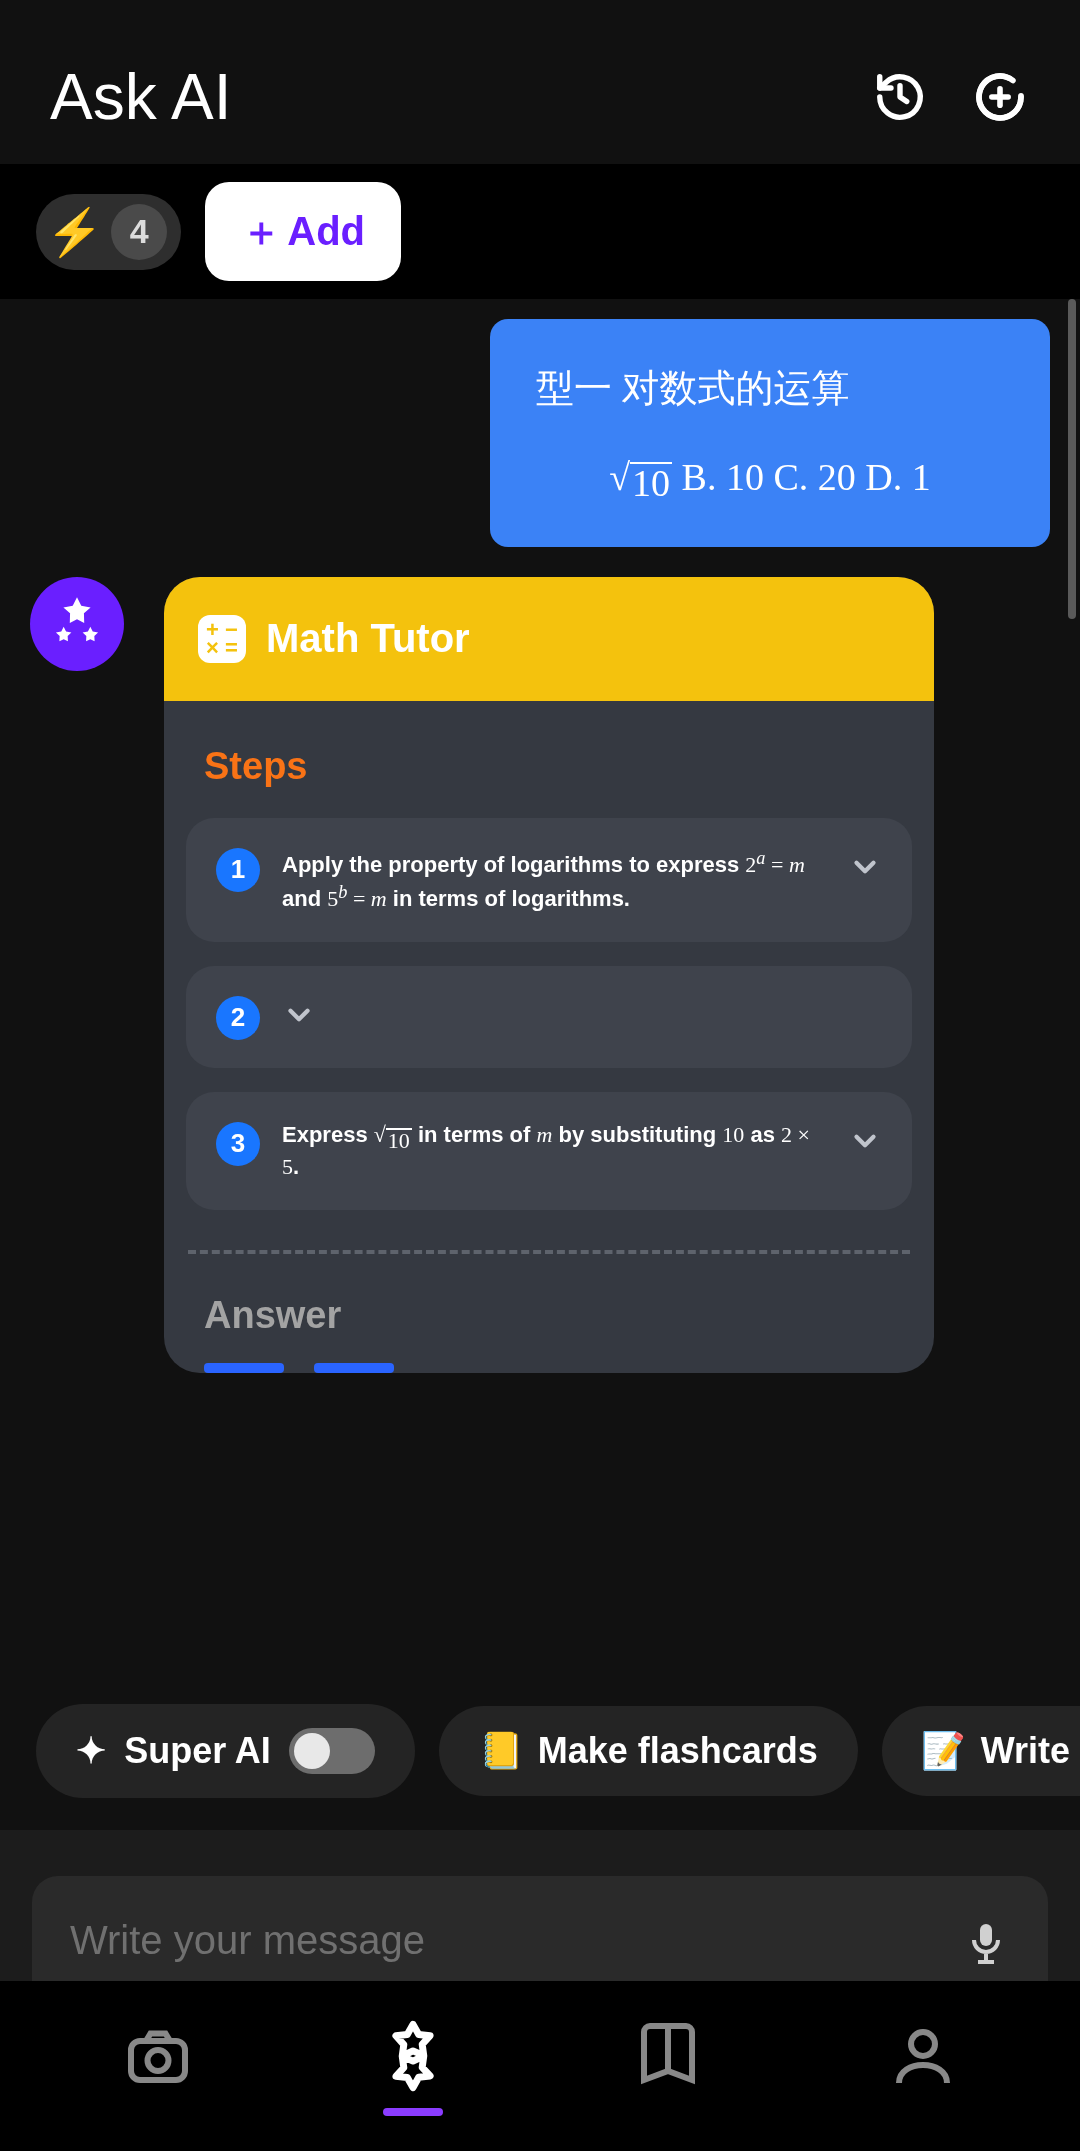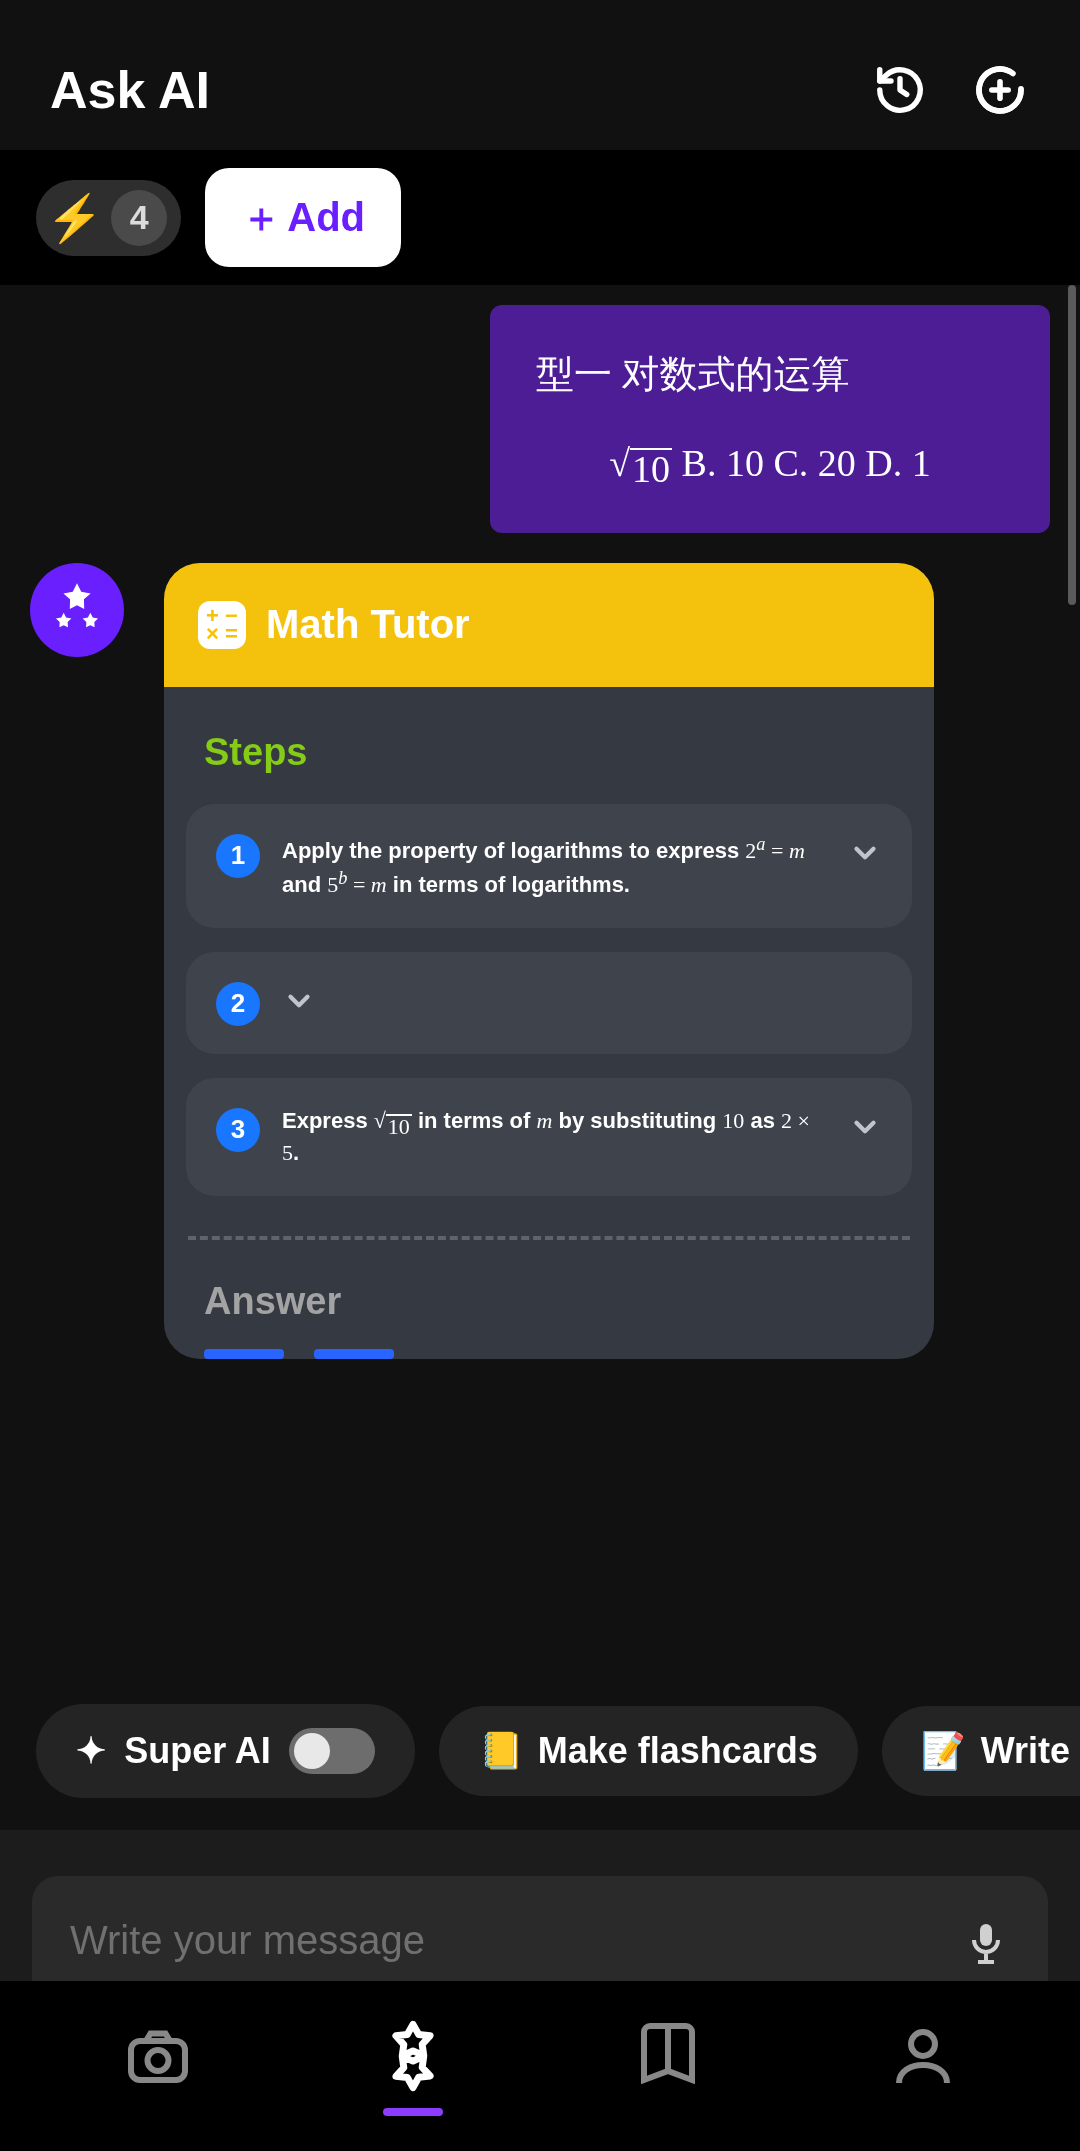--- a/index.html
+++ b/index.html
@@ -12,22 +12,22 @@
     overflow: hidden;
     position: relative;
   }
   .header {
     display: flex;
     align-items: center;
     justify-content: space-between;
     padding: 60px 50px 30px 50px;
   }
   .title {
-    font-size: 52px;
-    font-weight: 700;
+    font-size: 64px;
+    font-weight: 400;
   }
   .header-icons {
     display: flex;
     gap: 40px;
     align-items: center;
   }
   .icon-btn {
     width: 60px; height: 60px;
     display: flex; align-items: center; justify-content: center;
   }
@@ -78,22 +78,22 @@
   }
   .scrollbar {
     position: absolute;
     right: 4px; top: 0;
     width: 8px; height: 320px;
     background: #5a5a5a;
     border-radius: 4px;
   }
 
   .user-bubble {
-    background: #4c1d95;
-    border-radius: 12px;
+    background: #3b82f6;
+    border-radius: 18px;
     padding: 40px 46px;
     margin-left: auto;
     max-width: 560px;
     font-size: 36px;
     line-height: 1.55;
     color: #ffffff;
     font-family: "Times New Roman", serif;
   }
   .user-bubble .line1 { font-size: 38px; }
   .user-bubble .line2 { margin-top: 6px; }
@@ -139,21 +139,21 @@
     display: flex; align-items: center; justify-content: center;
     color: #f4c20d;
     font-size: 22px;
     font-weight: 700;
     flex-direction: column;
     line-height: 0.8;
   }
   .steps-label {
     font-size: 38px;
     font-weight: 700;
-    color: #84cc16;
+    color: #f97316;
     padding: 44px 40px 30px 40px;
   }
   .steps { padding: 0 22px; }
   .step {
     background: #3f434c;
     border-radius: 28px;
     padding: 28px 30px;
     display: flex;
     align-items: flex-start;
     gap: 22px;

